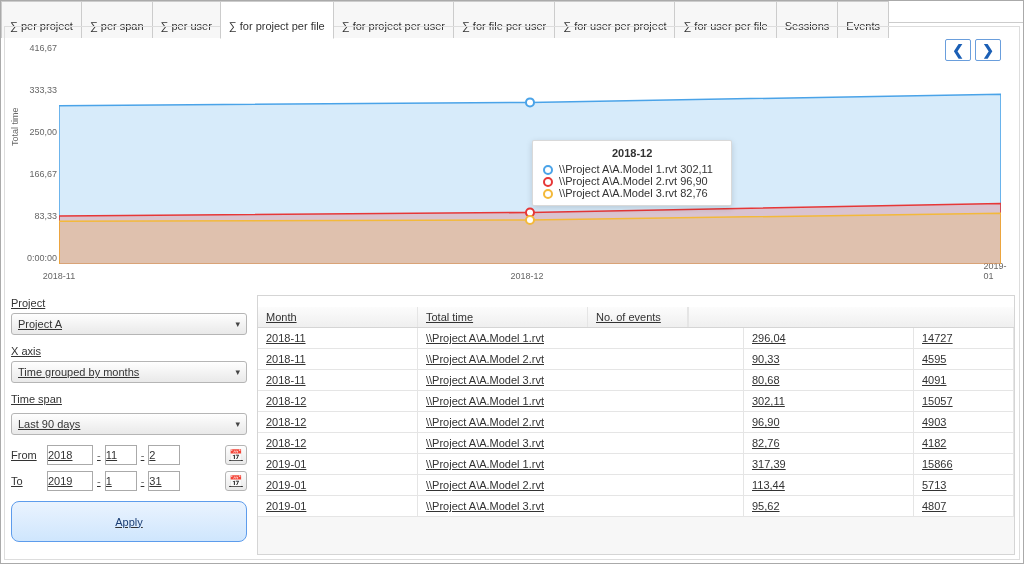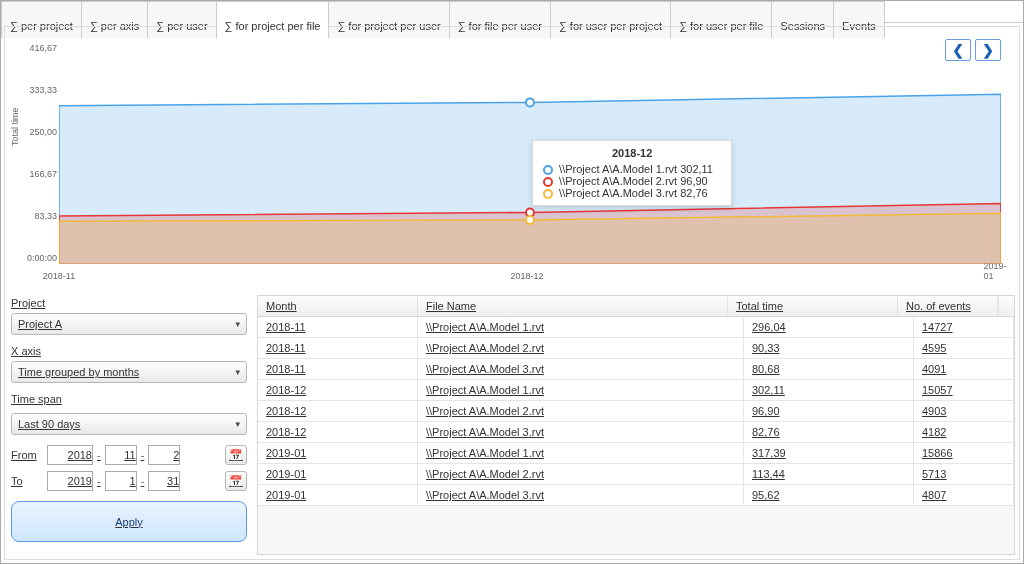--- a/index.html
+++ b/index.html
@@ -21,45 +21,45 @@
 .tooltip-row { display: flex; align-items: flex-end; gap: 6px; font-size: 11px; white-space: nowrap; }
 .tt-circle { width: 10px; height: 10px; border-radius: 50%; border: 2px solid; background: #fff; flex-shrink: 0; }
 
 .lower { display: flex; gap: 8px; flex: 1; min-height: 0; text-decoration: underline; }
 .side { width: 240px; display: flex; flex-direction: column; gap: 10px; padding: 2px 2px; }
 .side label.lbl { font-size: 11px; color: #333; }
 .select-like { border: 1px solid #b5b5b5; background: linear-gradient(#fefefe,#e9e9e9); border-radius: 3px; height: 22px; padding: 0 20px 0 6px; display: flex; align-items: center; position: relative; cursor: pointer; }
 .select-like::after { content: "▾"; position: absolute; right: 6px; color: #444; font-size: 9px; }
 .date-row { display: flex; align-items: center; gap: 4px; }
 .date-row .prefix { width: 32px; }
-.date-input { width: 46px; height: 20px; border: 1px solid #aaa; text-align: right; background: #fff; }
+.date-input { width: 46px; height: 20px; border: 1px solid #aaa; text-align: left; background: #fff; }
 .date-input.small { width: 32px; }
 .date-row .dash { color: #666; }
 .cal-btn { width: 22px; height: 20px; border: 1px solid #b5b5b5; background: linear-gradient(#fefefe,#e9e9e9); border-radius: 3px; cursor: pointer; display:flex;align-items:center;justify-content:center; font-size:10px;}
 .apply-btn { height: 41px; border: 1px solid #5d9cec; background: linear-gradient(#eaf3fe,#cfe6fd); border-radius: 8px; cursor: pointer; width: 100%; color: #1b3e74; }
 
 .table-wrap { flex: 1; border: 1px solid #d5d5d5; overflow: hidden; display: flex; flex-direction: column; position: relative; }
-.thead { display: flex; background: linear-gradient(#fcfcfc,#efefef); border-bottom: 1px solid #d5d5d5; }
+.thead { display: flex; background: linear-gradient(#fcfcfc,#efefef); border-bottom: 1px solid #d5d5d5; margin-top: 11px; }
 .th, .td { padding: 4px 8px; border-right: 1px solid #e5e5e5; overflow: hidden; white-space: nowrap; font-size: 11px; }
 .th { color: #333; }
 .col-month { width: 160px; }
 .col-file { flex: 1; }
 .col-time { width: 170px; }
 .col-events { width: 100px; }
 .tbody { overflow-y: auto; flex: 1; background: #f7f7f7; }
 .tr { display: flex; background: #fff; border-bottom: 1px solid #e5e5e5; }
 .table-wrap .scroll-stub { width: 16px; border-left: 1px solid #e5e5e5; }
 </style>
 </head>
 <body>
 
 <div class="app">
   <div class="tabs" id="tabs">
       <div class="tab">∑ per project</div>
-      <div class="tab">∑ per axis</div>
+      <div class="tab">∑ per span</div>
       <div class="tab">∑ per user</div>
       <div class="tab active">∑ for project per file</div>
       <div class="tab">∑ for project per user</div>
       <div class="tab">∑ for file per user</div>
       <div class="tab">∑ for user per project</div>
       <div class="tab">∑ for user per file</div>
       <div class="tab">Sessions</div>
       <div class="tab">Events</div>
     </div>
 
@@ -156,21 +156,20 @@
                 <span>📅</span>
               </button>
           </div>
         </div>
         <button class="apply-btn">Apply</button>
       </div>
 
       <div class="table-wrap">
         <div class="thead">
           <div class="th col-month">Month</div>
-          <div class="th col-file">File Name</div>
           <div class="th col-time">Total time</div>
           <div class="th col-events">No. of events</div>
           <div class="scroll-stub"></div>
         </div>
         <div class="tbody" id="tbody">
             <div class="tr">
               <div class="td col-month">2018-11</div>
               <div class="td col-file">\\Project A\A.Model 1.rvt</div>
               <div class="td col-time">296,04</div>
               <div class="td col-events">14727</div>

